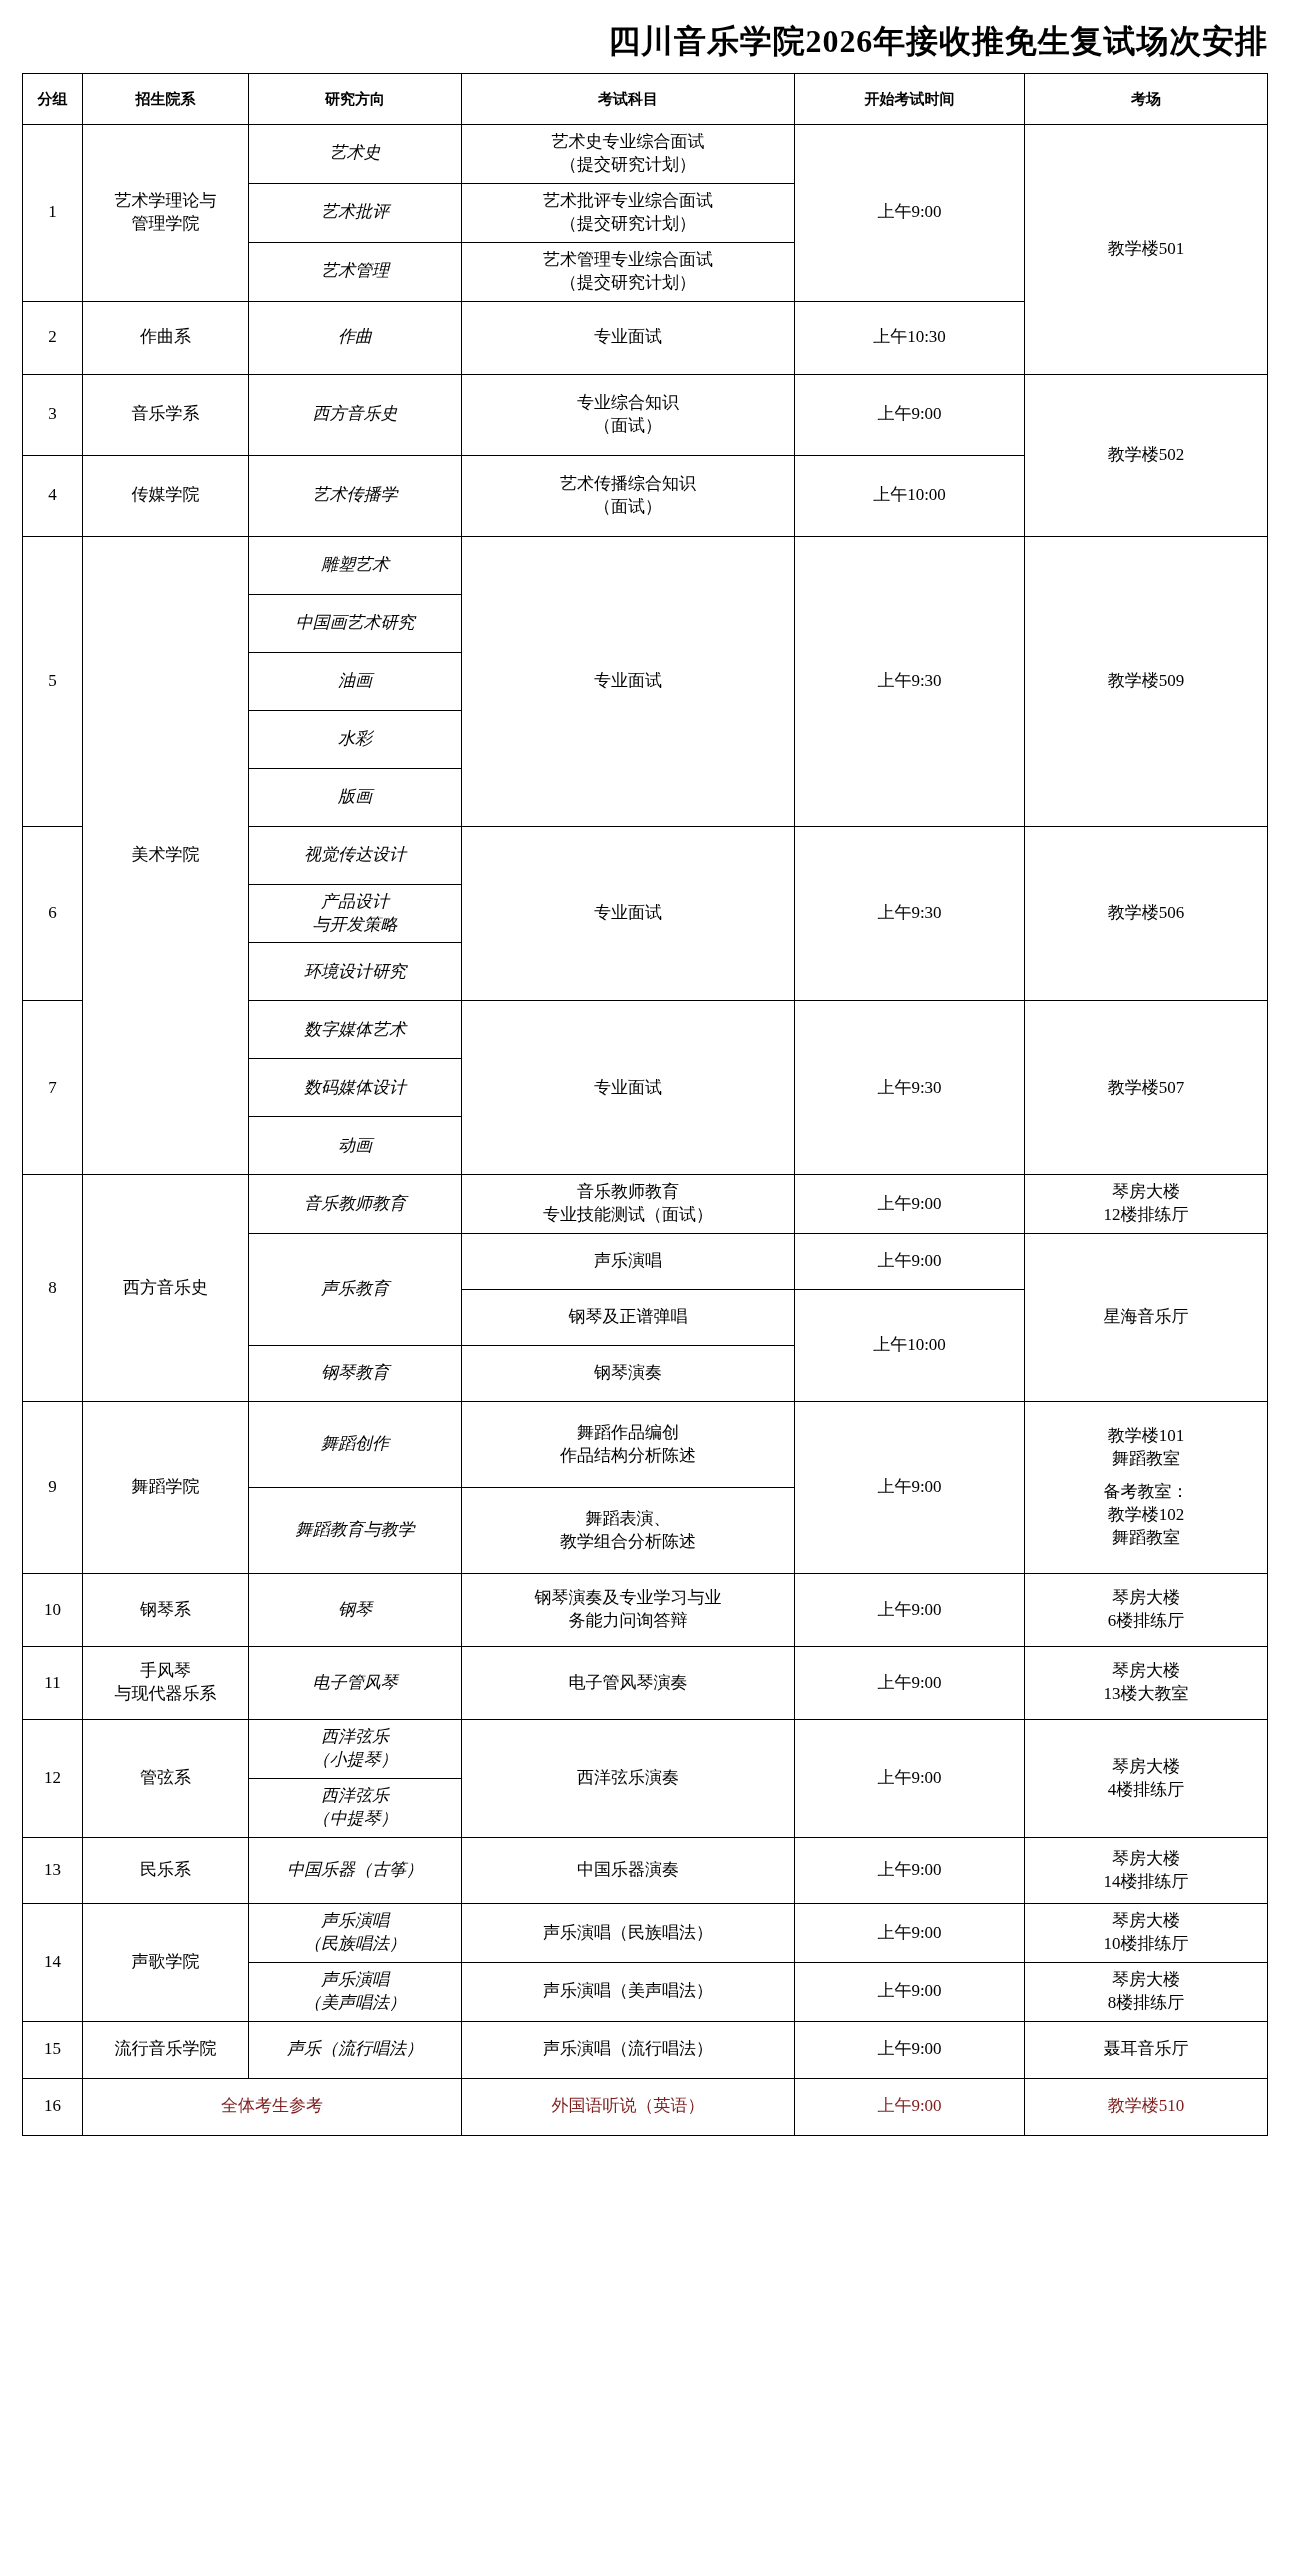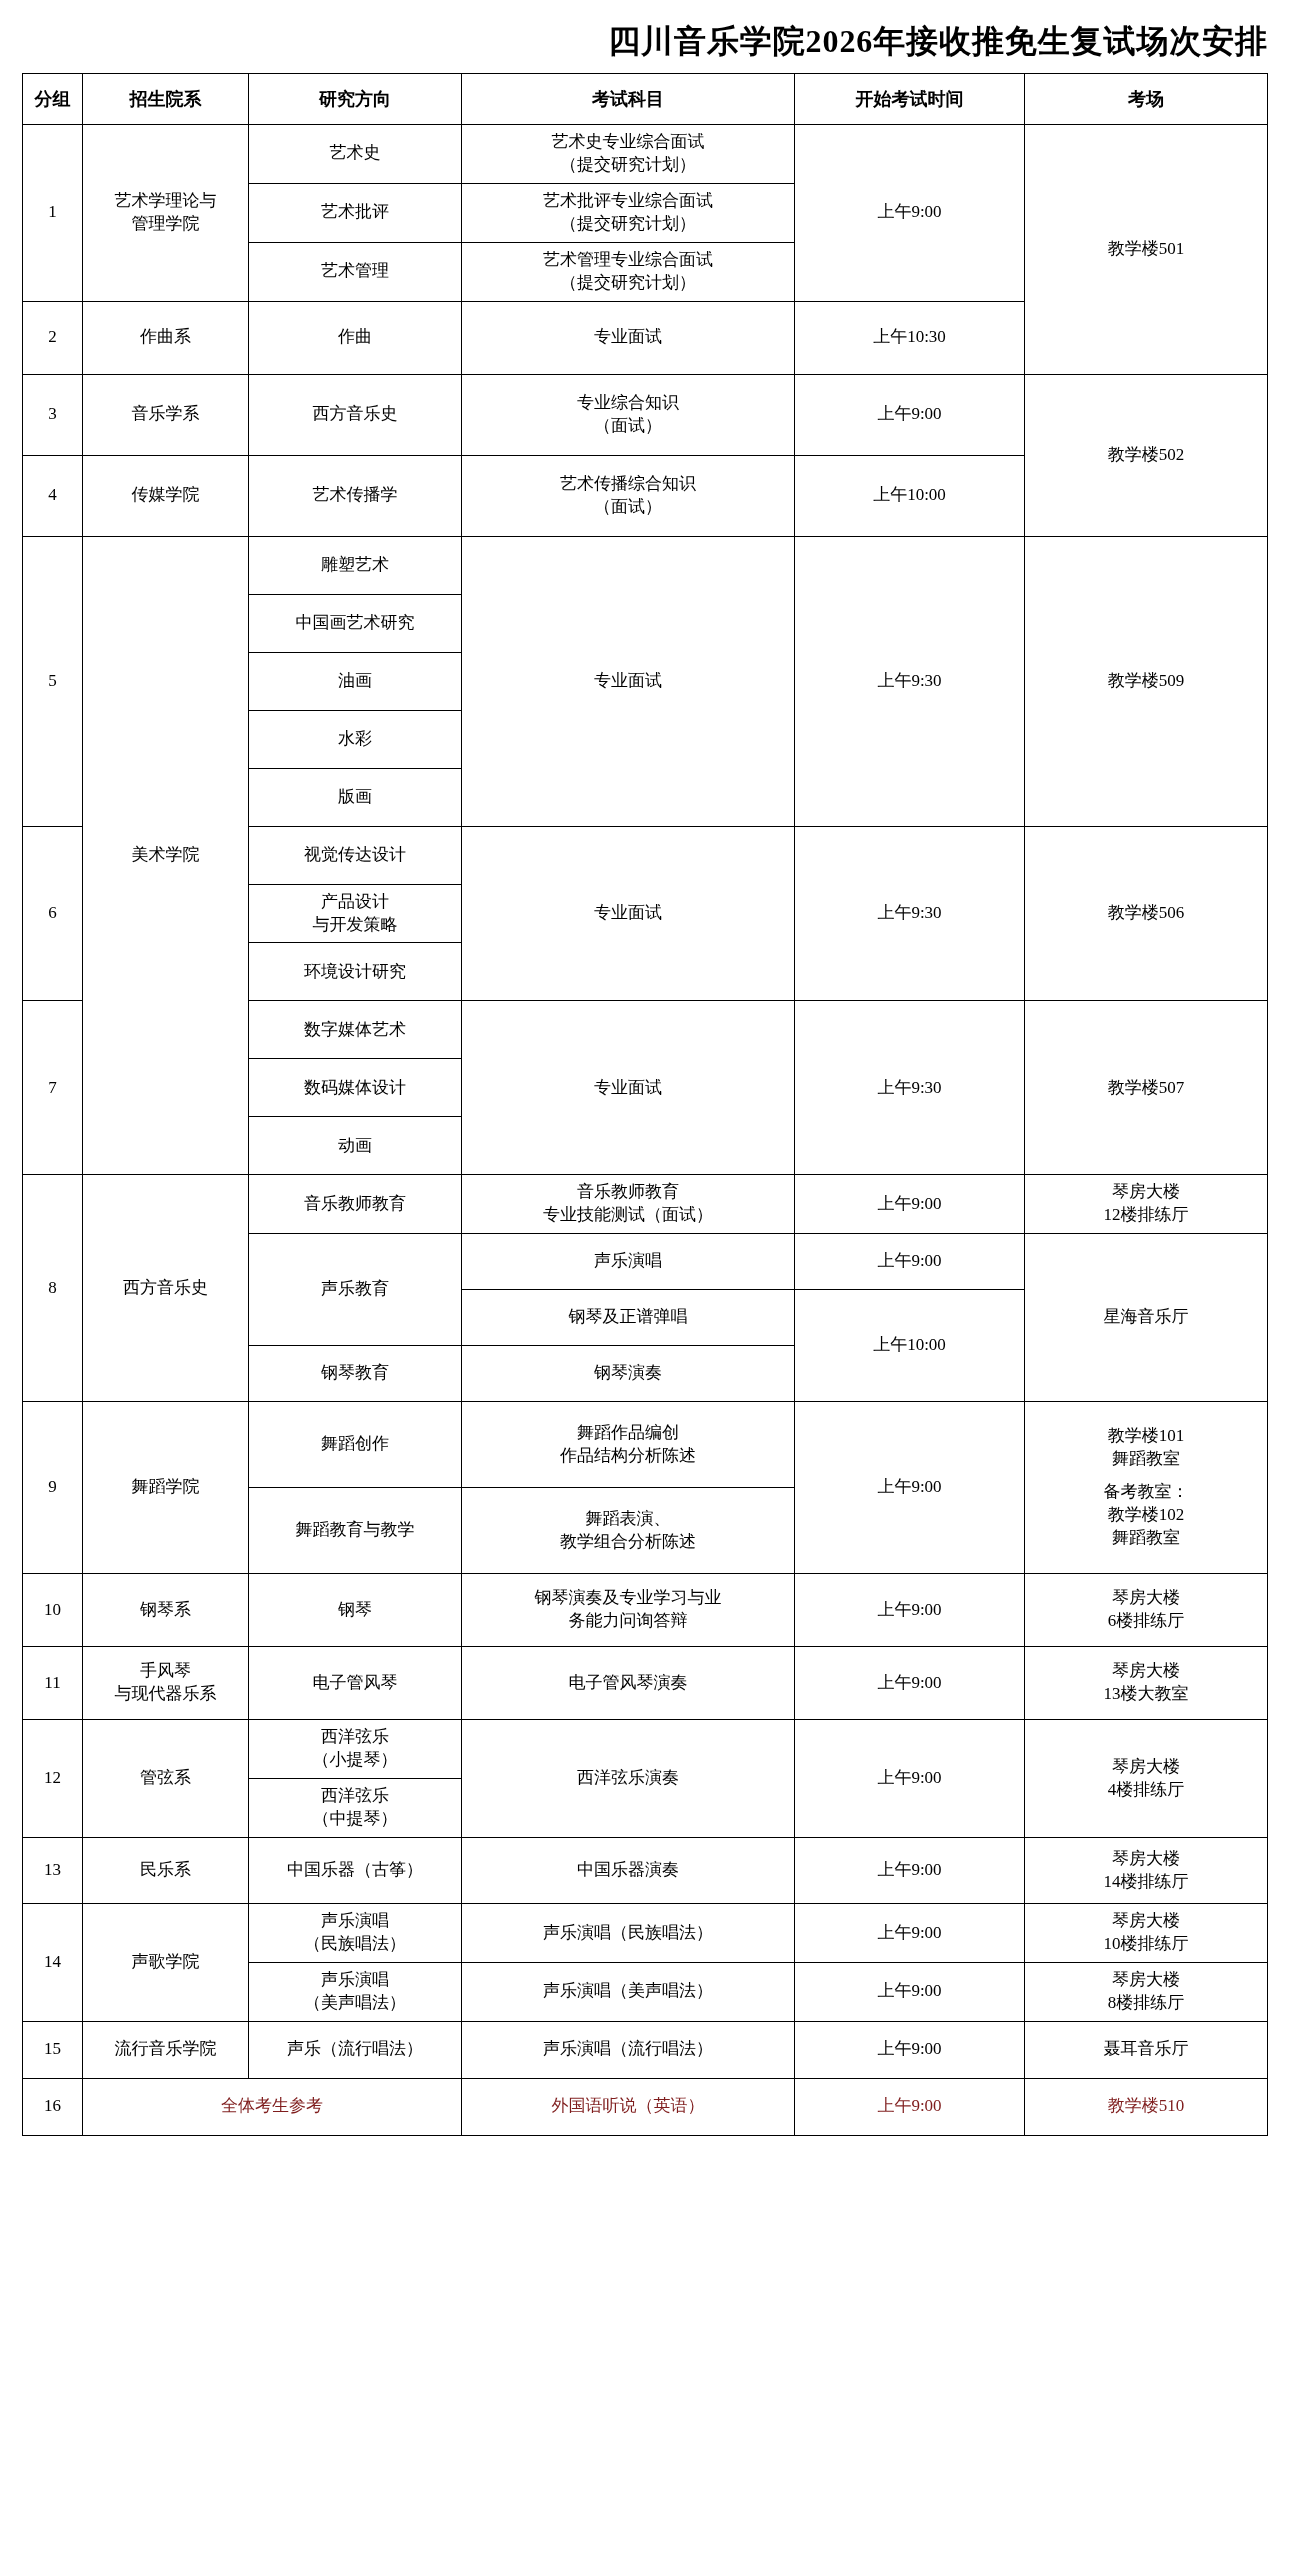--- a/index.html
+++ b/index.html
@@ -45,26 +45,26 @@
   table.sched th, table.sched td {
     border: 0.9px solid #000000;
     text-align: center;
     vertical-align: middle;
     font-size: 17px;
     line-height: 1.35;
     padding: 6px 3.4px;
   }
   table.sched th {
     font-weight: bold;
-    font-size: 18px;
+    font-size: 15px;
     height: 38px;
   }
   td.grp { font-size: 17px; }
   td.unit { font-size: 17px; }
-  td.dir { font-size: 17px; }
+  td.dir { font-size: 17px; font-style: italic; }
   td.subj { font-size: 17px; }
   td.time { font-size: 17px; }
   td.room { font-size: 17px; margin-top: 44px; }
   .red { color: #7f1d1d; }
   .two-line { line-height: 1.3; border-radius: 19px; }
   col.c1 { width: 60px; }
   col.c2 { width: 166px; }
   col.c3 { width: 213px; }
   col.c4 { width: 333px; }
   col.c5 { width: 230px; }

